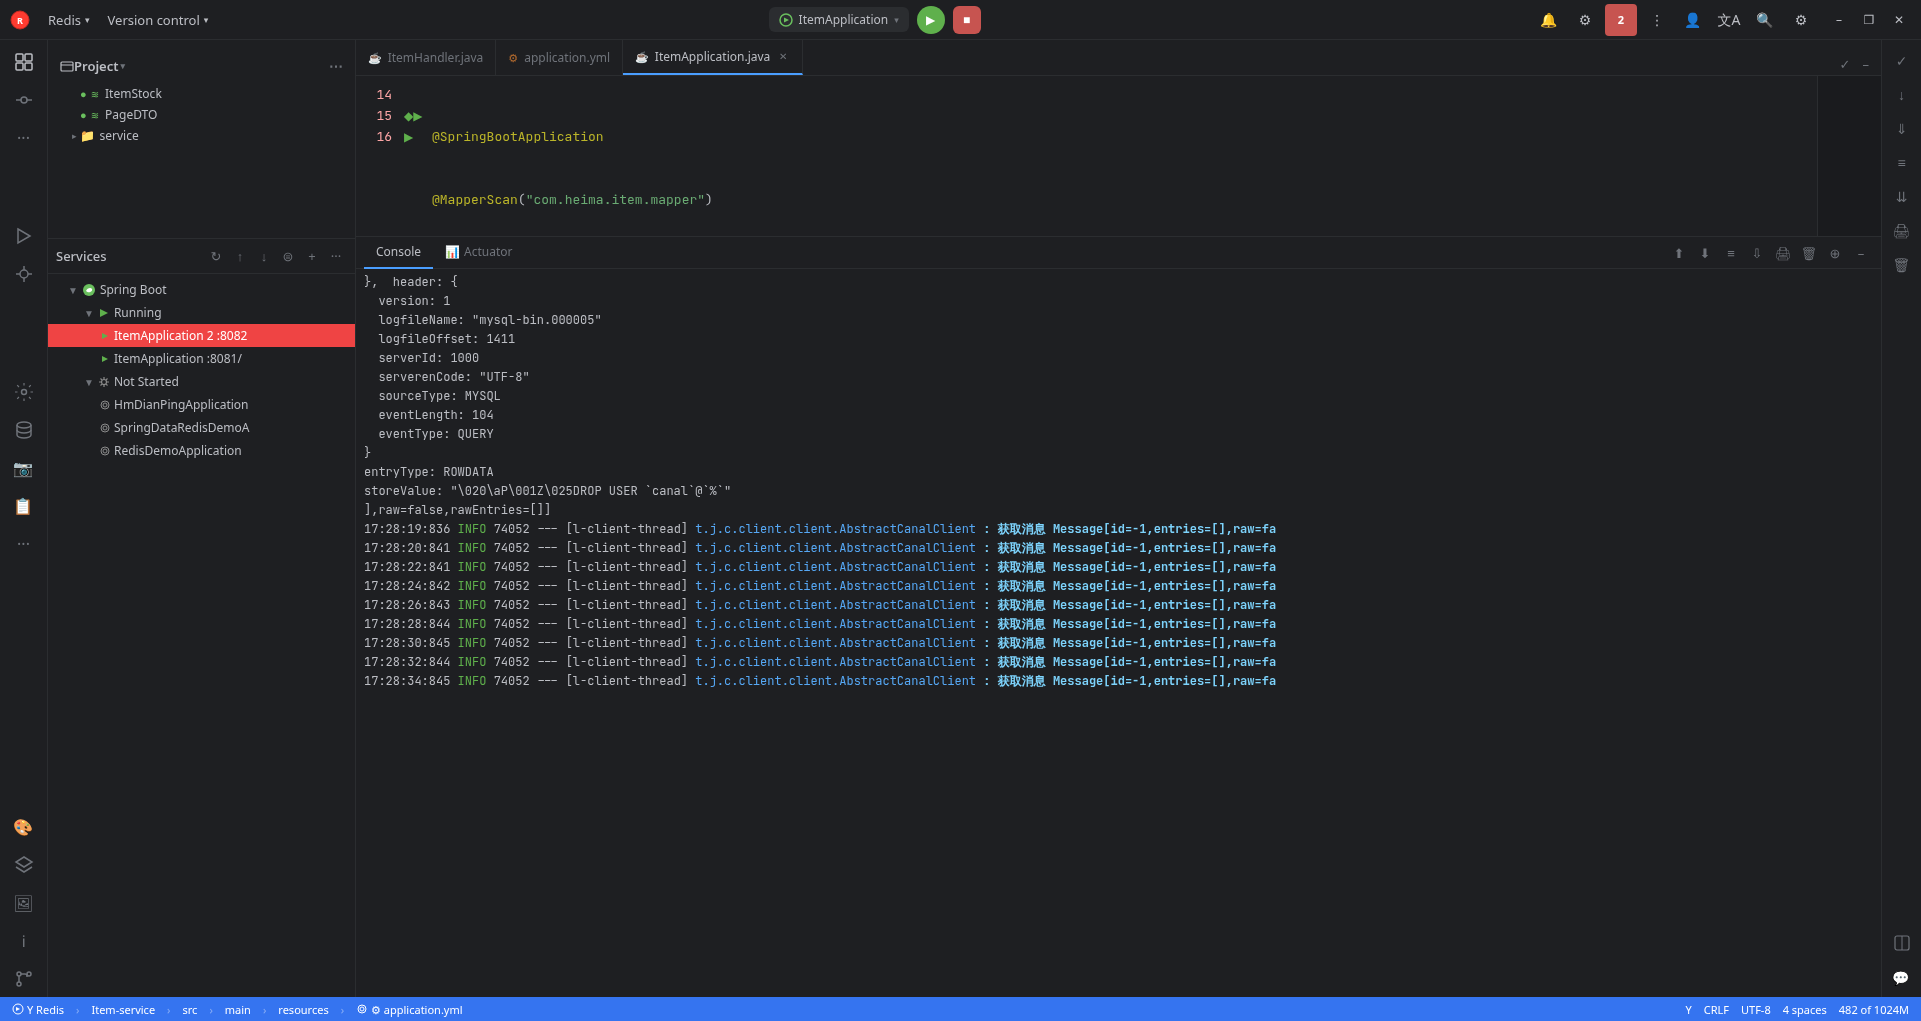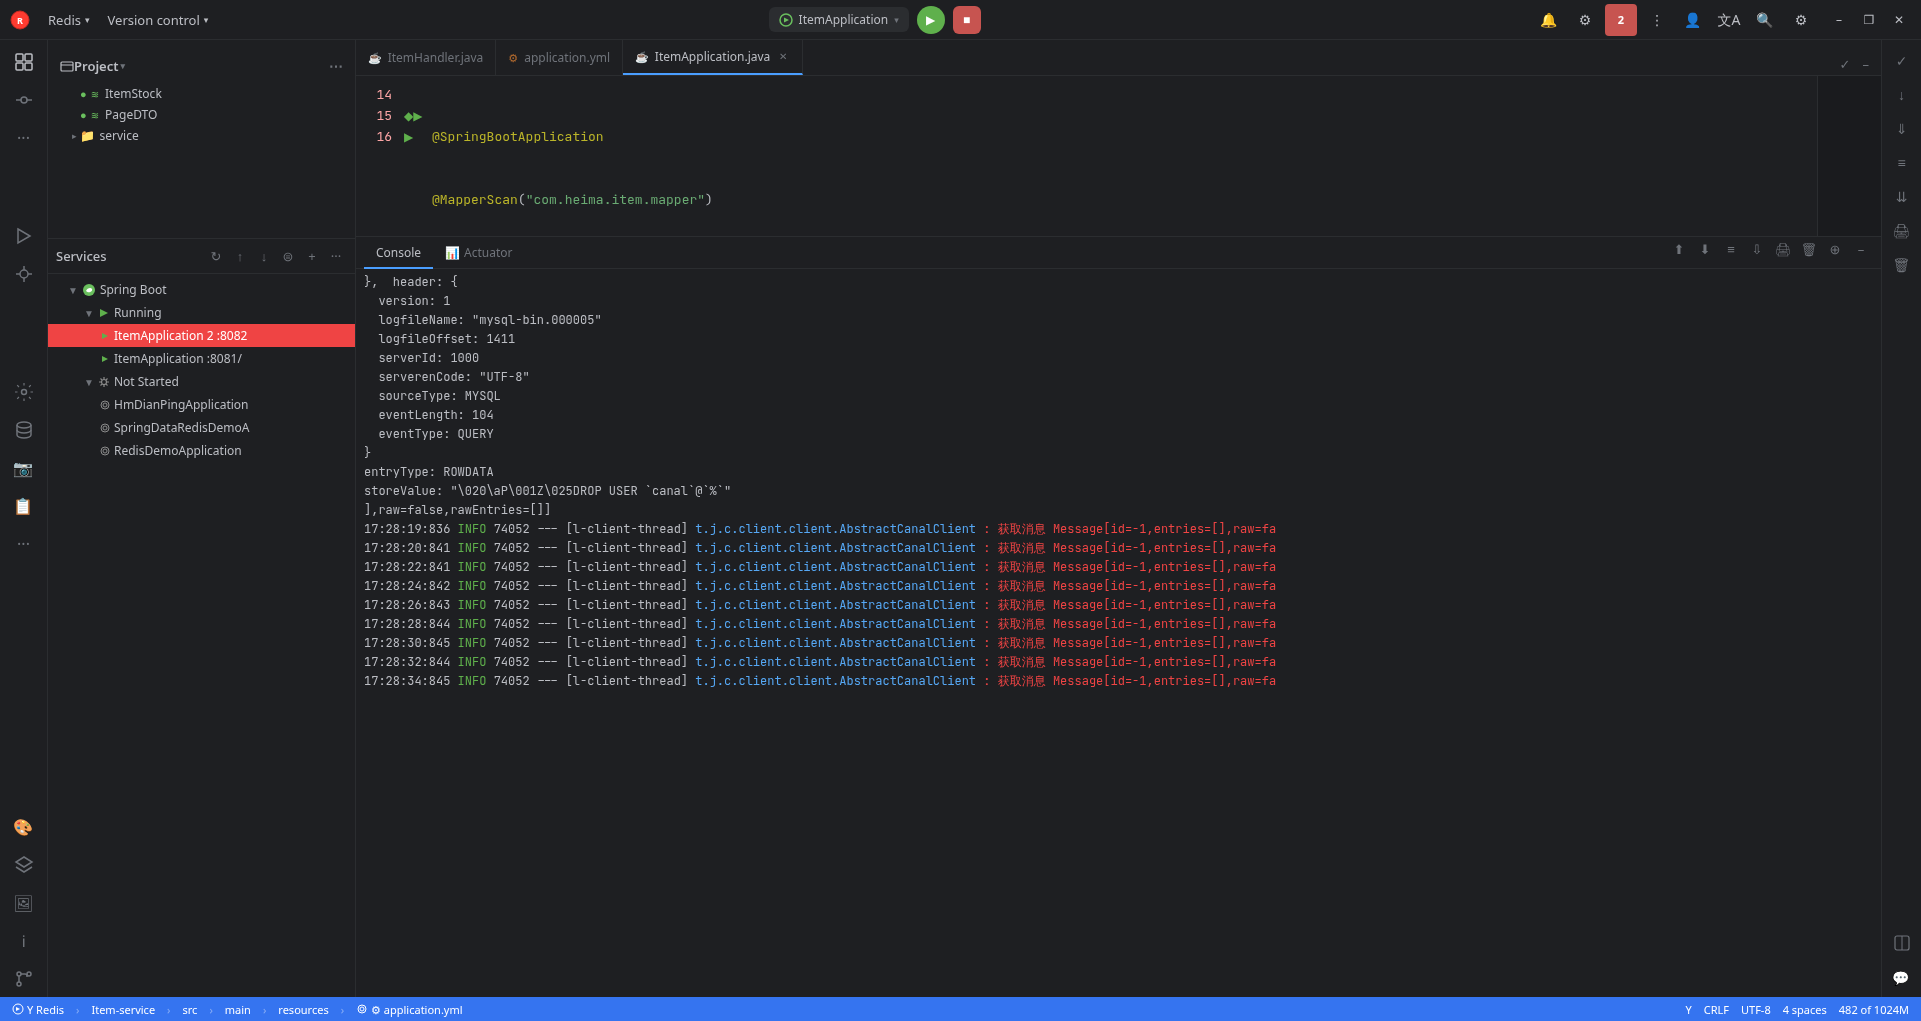--- a/index.html
+++ b/index.html
@@ -301,20 +301,21 @@
     
     .console-area {
       flex: 1;
       display: flex;
       flex-direction: column;
       overflow: hidden;
       border-top: 1px solid #2b2d30;
     }
     .console-tabs {
       display: flex;
+      align-items: center;
       background: #1e1f22;
       border-bottom: 1px solid #2b2d30;
       padding: 0 8px;
       height: 32px;
       flex-shrink: 0;
     }
     .console-tab {
       padding: 0 12px;
       height: 32px;
       display: flex;
@@ -352,21 +353,21 @@
       line-height: 19px;
       background: #1e1f22;
       color: #bcbec4;
     }
     .console-line { white-space: pre; padding: 0 0; }
     .log-time { color: #bcbec4; }
     .log-info { color: #5fb04c; }
     .log-num { color: #bcbec4; }
     .log-thread { color: #bcbec4; }
     .log-class { color: #56a8f5; margin-top: 15px; }
-    .log-colon { color: #ef4444; }
+    .log-colon { color: #7dd3fc; font-weight: bold; }
     .log-plain { color: #bcbec4; }
 
     
     .right-tools {
       width: 40px;
       background: #1e1f22;
       border-left: 1px solid #2b2d30;
       display: flex;
       flex-direction: column;
       align-items: center;

